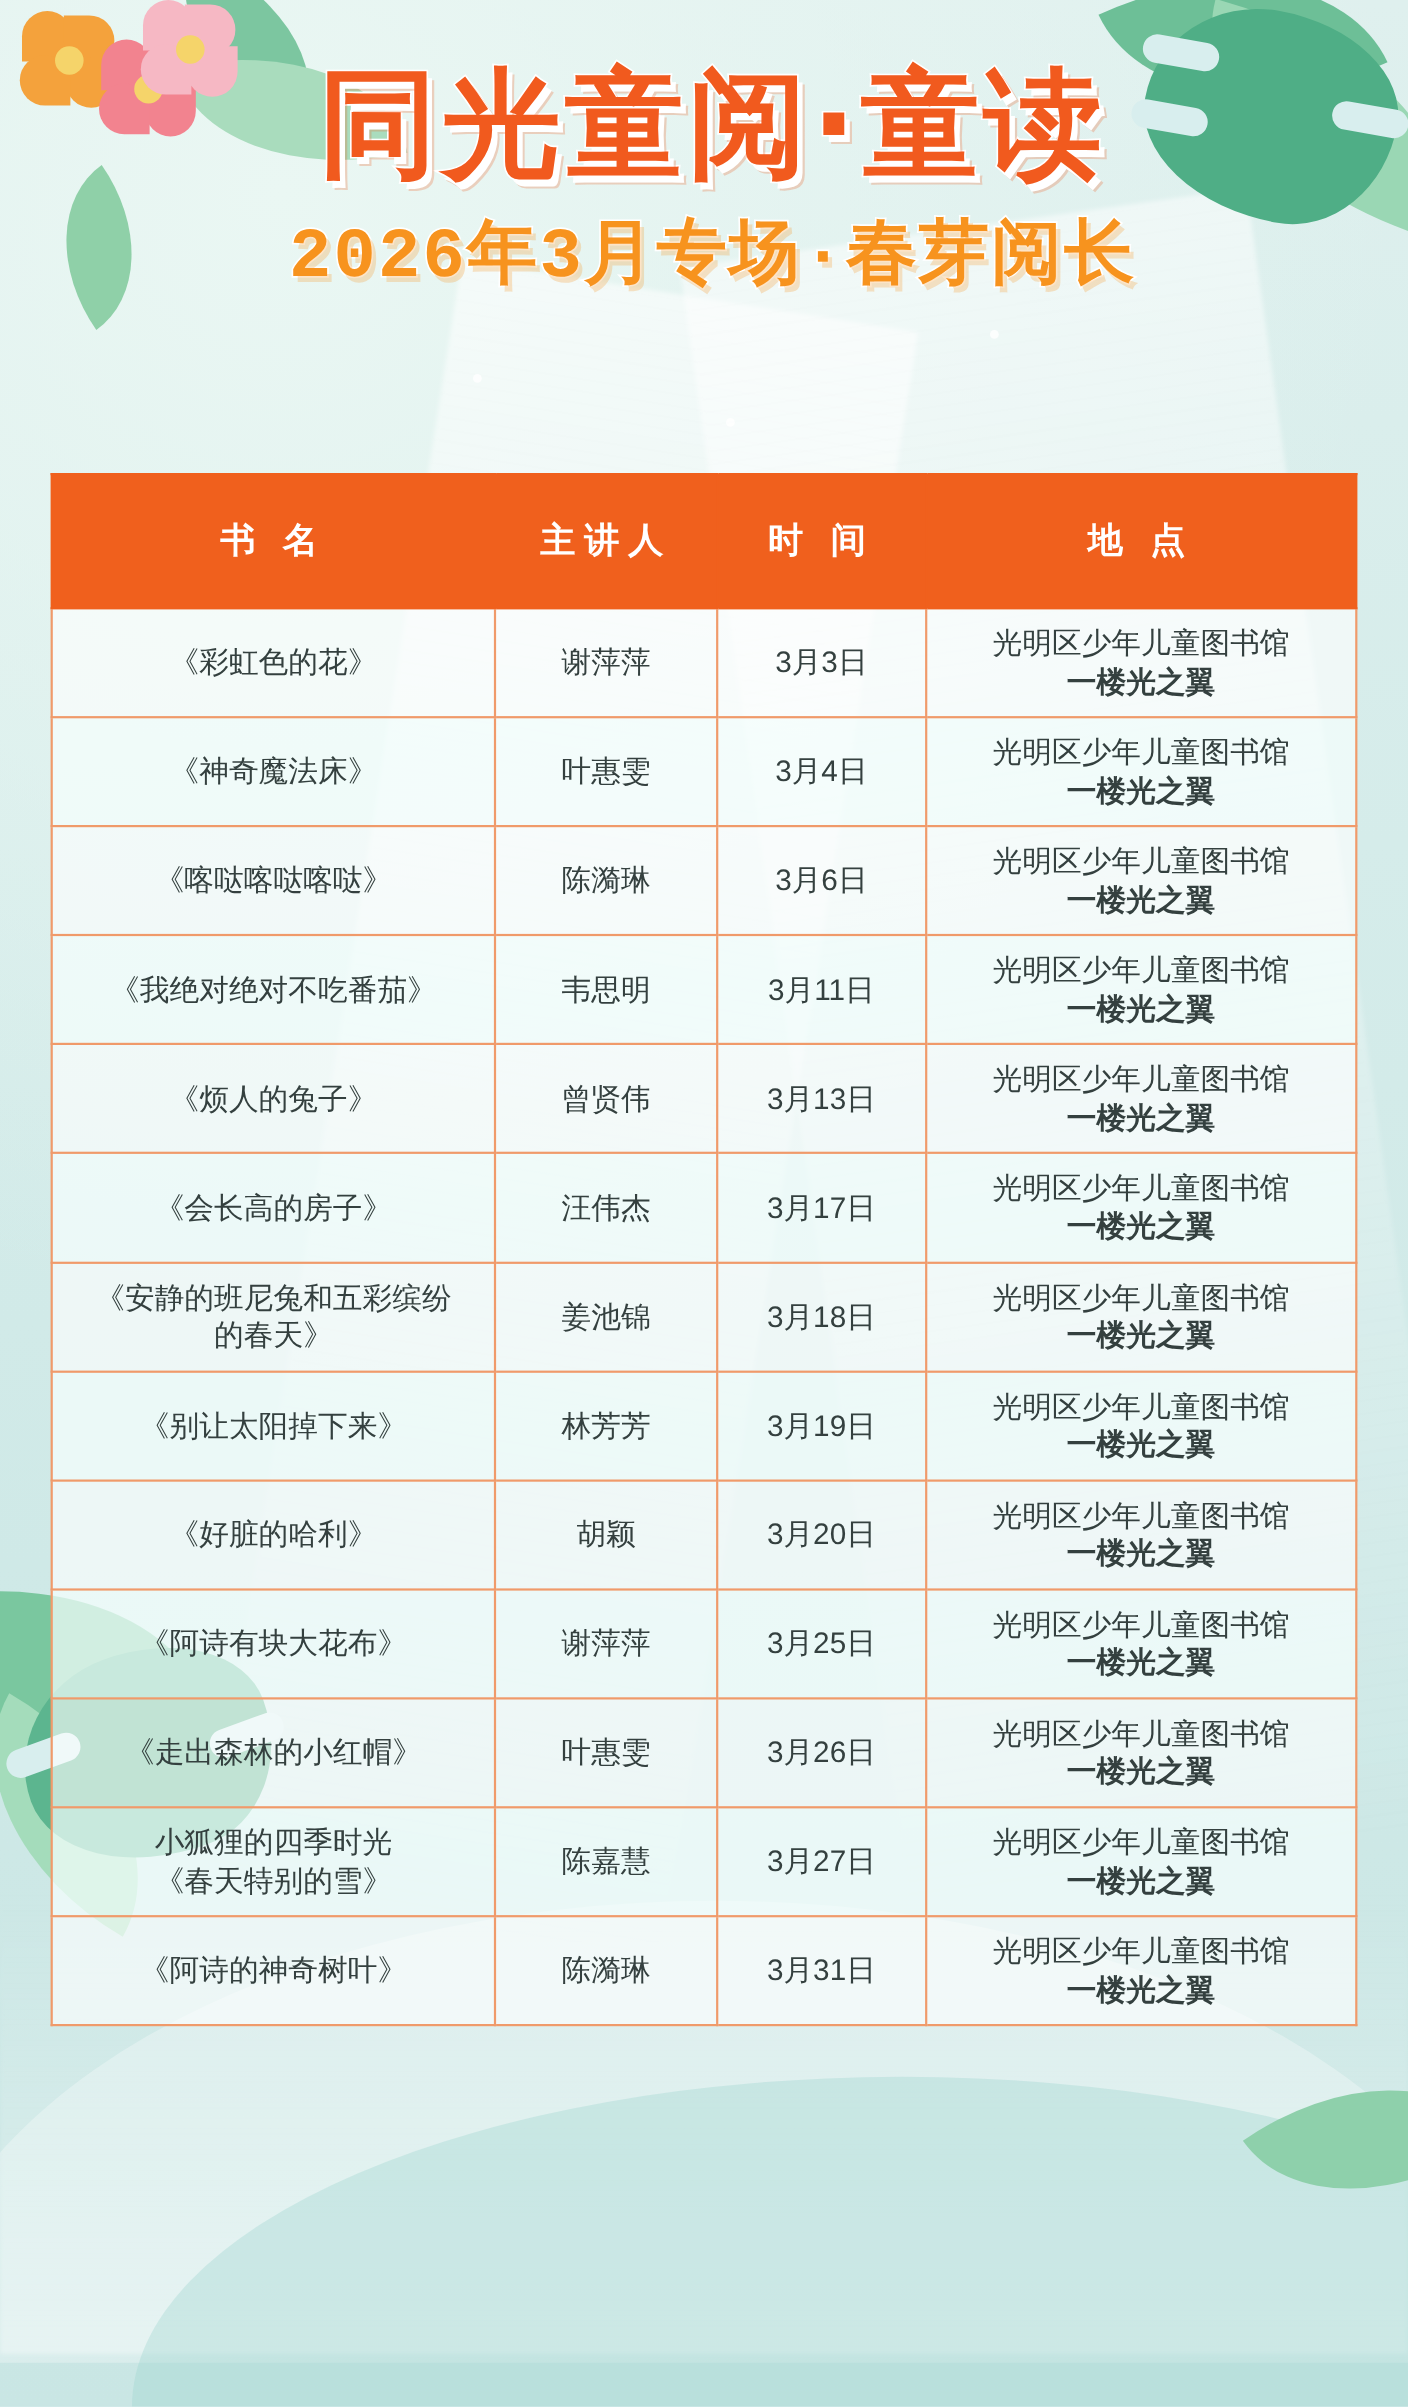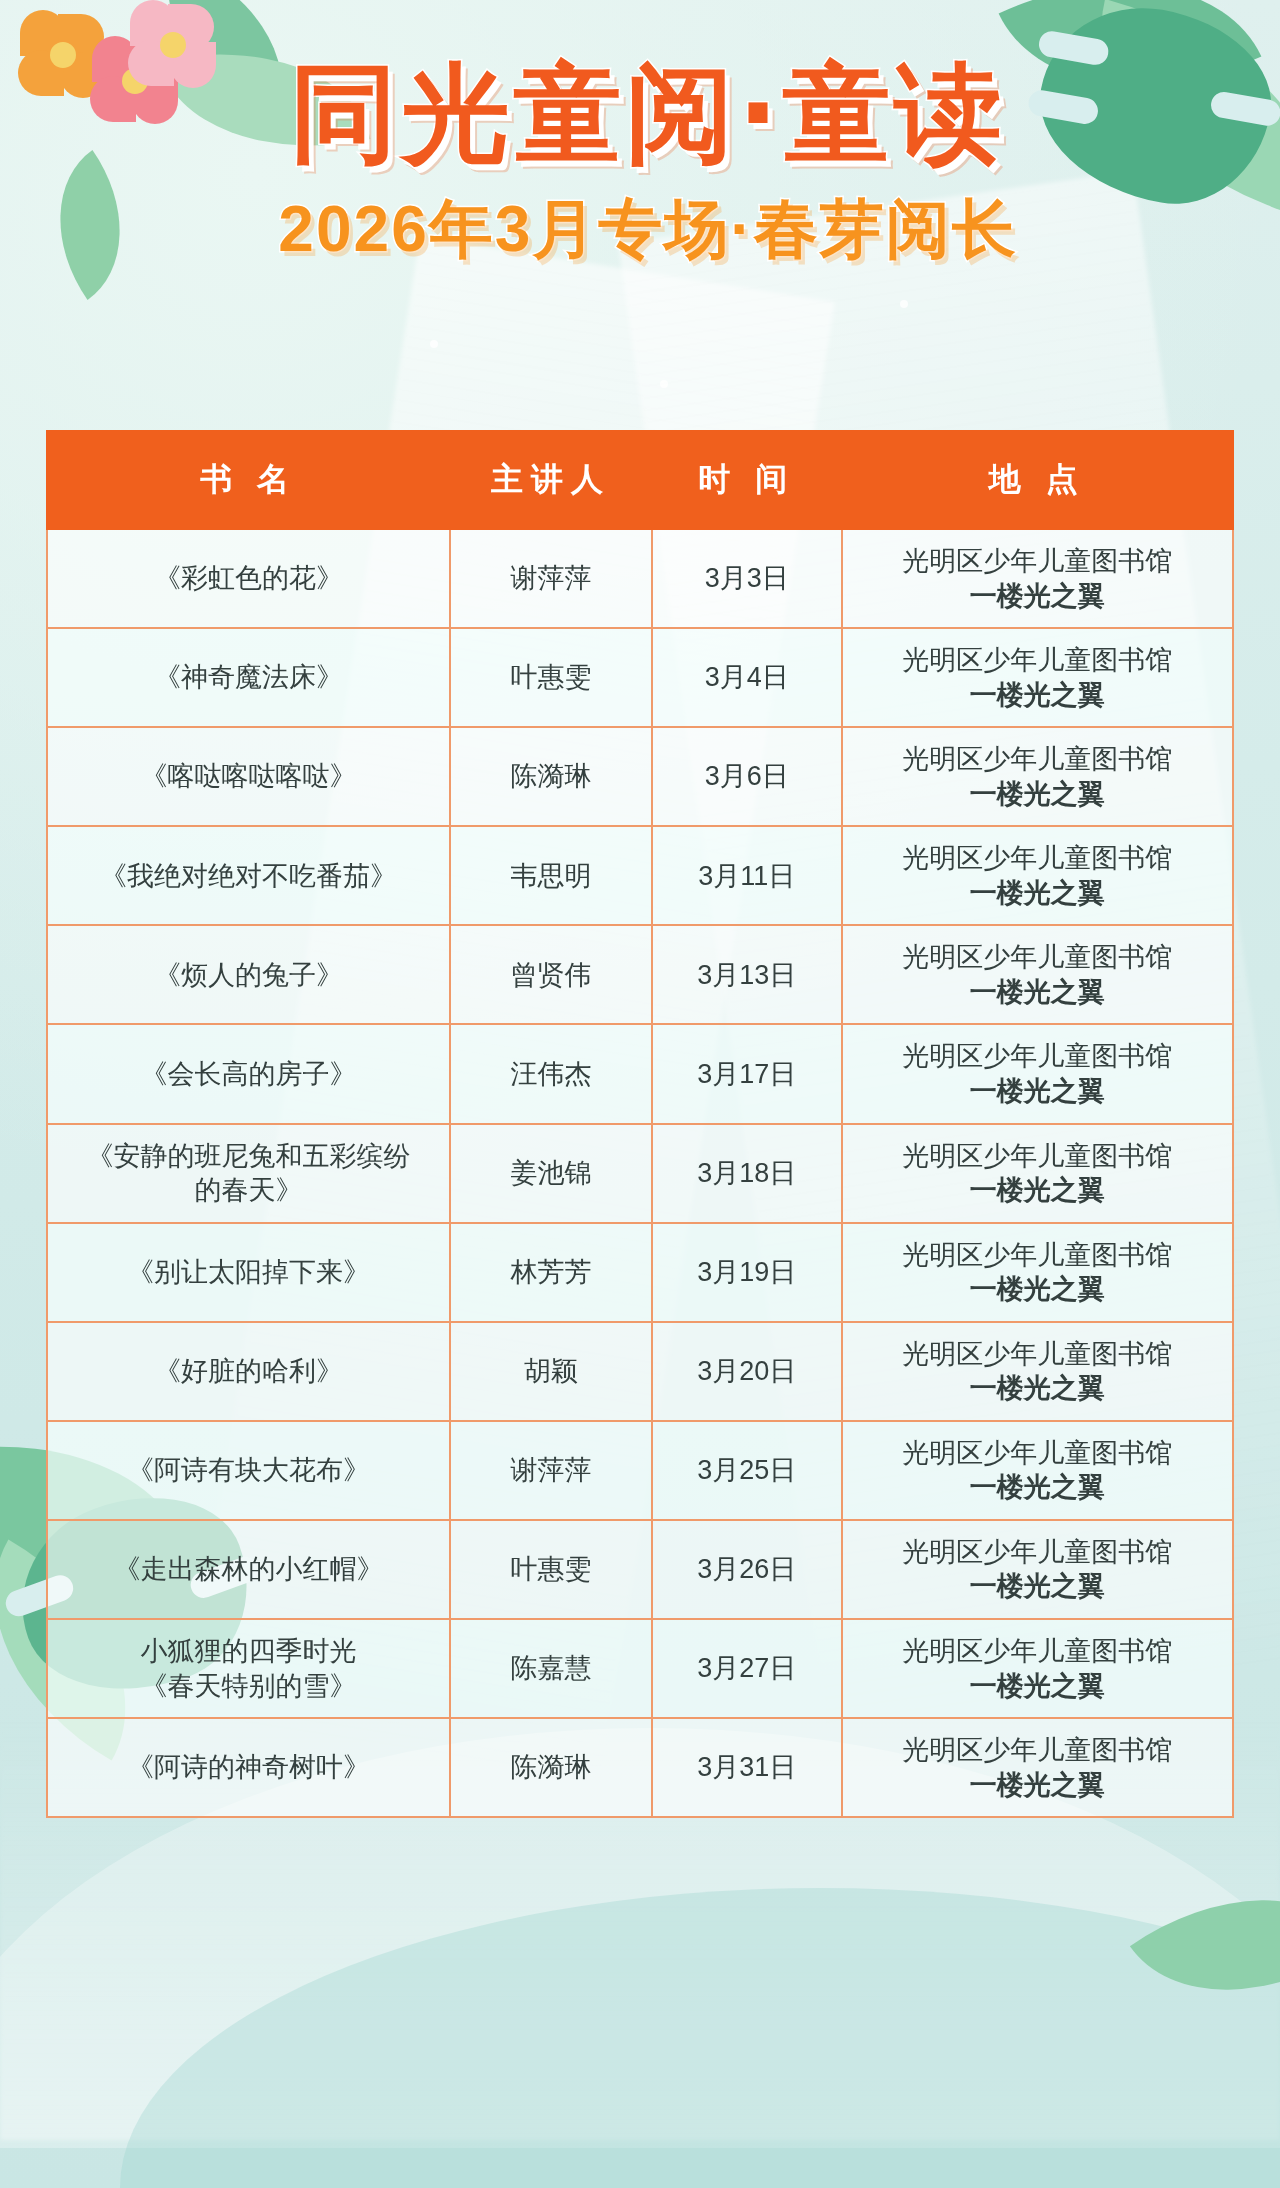--- a/index.html
+++ b/index.html
@@ -141,21 +141,21 @@
     letter-spacing: 4px;
     color: #f15a1e;
     text-shadow:
       5px 6px 0 #ffffff,
       7px 8px 0 rgba(241,90,30,0.25);
     -webkit-text-stroke: 3px #ffffff;
     paint-order: stroke fill;
   }
   .title-sub {
     margin-top: 16px;
-    font-family: Liberation Sans, sans-serif;
+    font-family: Liberation Mono, monospace;
     font-weight: bold;
     font-size: 64px;
     letter-spacing: 2px;
     color: #f7931e;
     -webkit-text-stroke: 3px #ffffff;
     paint-order: stroke fill;
     text-shadow: 4px 5px 0 rgba(247,147,30,0.25);
   }
 
   
@@ -172,21 +172,21 @@
     table-layout: fixed;
     font-size: 27px;
     color: #34403f;
   }
   table.schedule thead th {
     background: #f0601d;
     color: #ffffff;
     font-size: 32px;
     font-weight: bold;
     letter-spacing: 8px;
-    padding: 26px 4px;
+    padding: 38px 4px;
     border: 2px solid #f0601d;
   }
   table.schedule tbody td {
     border: 2px solid #f09a6a;
     background: rgba(255,255,255,0.62);
     text-align: center;
     padding: 14px 8px;
     line-height: 1.28;
     vertical-align: middle;
     height: 66px;

